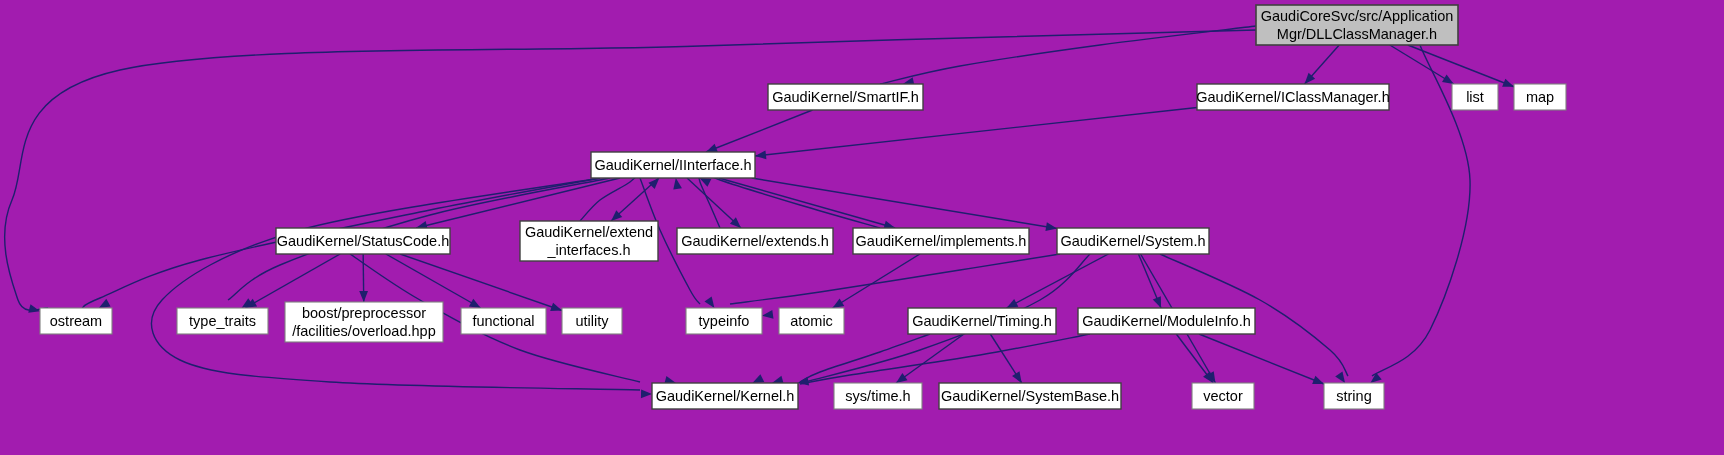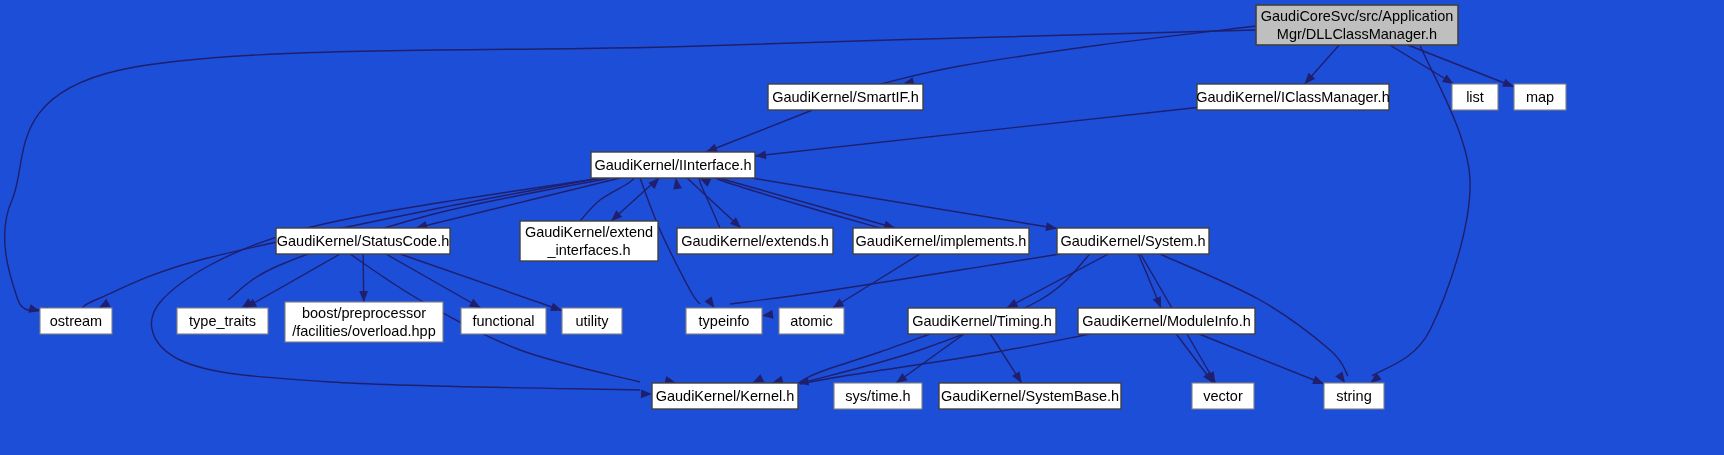--- a/index.html
+++ b/index.html
@@ -7,21 +7,21 @@
     padding: 0;
     background: #ffffff;
   }
   body {
     font-family: "Liberation Sans", sans-serif;
   }
   #graph-wrap {
     position: relative;
     width: 1724px;
     height: 455px;
-    background: #1d4ed8;
+    background: #a21caf;
     overflow: hidden;
   }
   svg#depgraph {
     display: block;
     width: 1724px;
     height: 455px;
   }
   .edge {
     fill: none;
     stroke: #1f1f6e;

